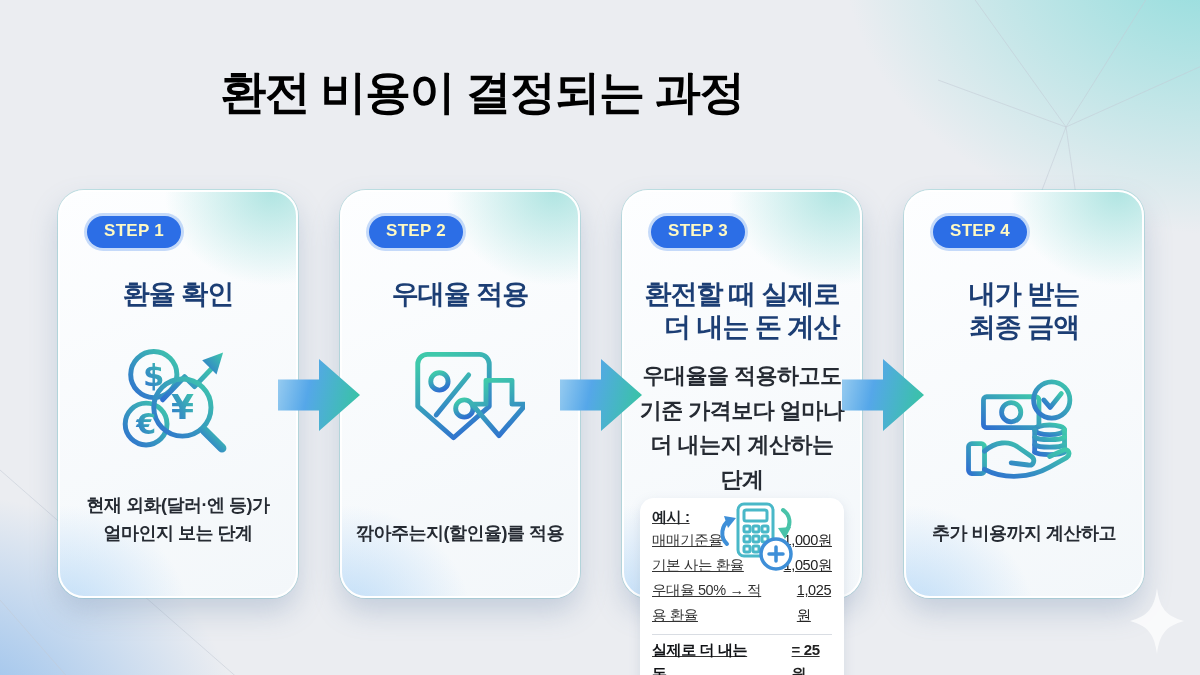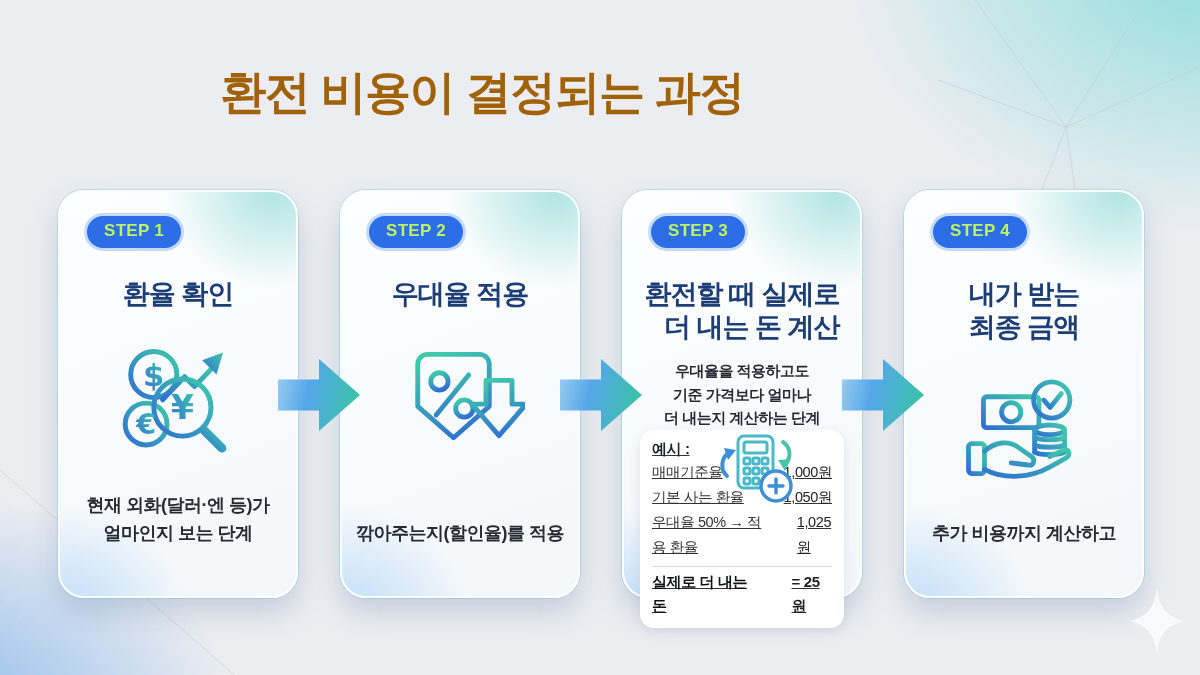--- a/index.html
+++ b/index.html
@@ -7,50 +7,50 @@
     width:1200px;height:675px;position:relative;overflow:hidden;
     font-family:"Liberation Sans","DejaVu Sans",sans-serif;
     background:
       radial-gradient(560px 430px at 101% -50px, rgba(118,216,214,0.80), rgba(118,216,214,0) 66%),
       radial-gradient(470px 380px at -70px 110%, rgba(88,158,232,0.70), rgba(88,158,232,0) 66%),
       #ebedf1;
   }
   .bg-lines{position:absolute;inset:0;pointer-events:none;}
   .page-title{
     position:absolute;top:62px;left:0;width:964px;text-align:center;
-    font-size:46px;font-weight:800;letter-spacing:-1.5px;color:#a16207;margin:0;
+    font-size:46px;font-weight:800;letter-spacing:-1.5px;color:#000000;margin:0;
   }
   .card{
     position:absolute;top:190px;width:240px;height:408px;box-sizing:border-box;
     border-radius:26px;border:2px solid #ffffff;
     background:
       radial-gradient(150px 130px at 90% 0%, rgba(136,216,211,0.65), rgba(136,216,211,0) 72%),
       radial-gradient(180px 160px at 0% 106%, rgba(150,200,245,0.60), rgba(150,200,245,0) 72%),
       linear-gradient(160deg,#fdfeff 0%,#f3f7fa 100%);
     box-shadow:0 14px 28px rgba(96,125,165,0.28), 0 0 0 1px rgba(120,205,205,0.38);
     display:flex;flex-direction:column;align-items:center;
     padding:24px 14px 26px;
   }
   .badge{
     align-self:flex-start;margin-left:13px;
-    background:#2c6ee6;color:#bef264;border-radius:19px;
+    background:#2c6ee6;color:#fef9c3;border-radius:19px;
     padding:5px 17px 7px;font-size:17px;font-weight:700;letter-spacing:0.3px;
     box-shadow:0 0 0 3px rgba(130,175,245,0.45);
   }
   .card-title{
     margin:30px 0 0;font-size:27px;font-weight:800;color:#1c3e74;
     text-align:right;line-height:1.24;letter-spacing:-1px;
   }
   .icon-wrap{flex:1;display:flex;align-items:center;justify-content:center;}
   .desc{
     margin:0 0 22px;font-size:18px;font-weight:600;color:#262b33;
     text-align:center;line-height:1.55;letter-spacing:-0.5px;
   }
   .card3 .desc3{
-    margin:14px 0 0;font-size:15px;font-weight:600;color:#262b33;
+    margin:14px 0 0;font-size:22px;font-weight:600;color:#262b33;
     text-align:center;line-height:1.58;letter-spacing:-0.5px;
   }
   .example{
     margin-top:auto;width:204px;box-sizing:border-box;background:#ffffff;
     border-radius:14px;padding:8px 12px 10px;position:relative;
     box-shadow:0 4px 12px rgba(120,140,170,0.20);
     font-size:14.5px;color:#333;letter-spacing:-0.4px;text-decoration:underline;
   }
   .ex-head{font-weight:800;font-size:15px;color:#1f2328;line-height:22px;}
   .ex-row{display:flex;justify-content:space-between;line-height:25px;gap:32px;}

